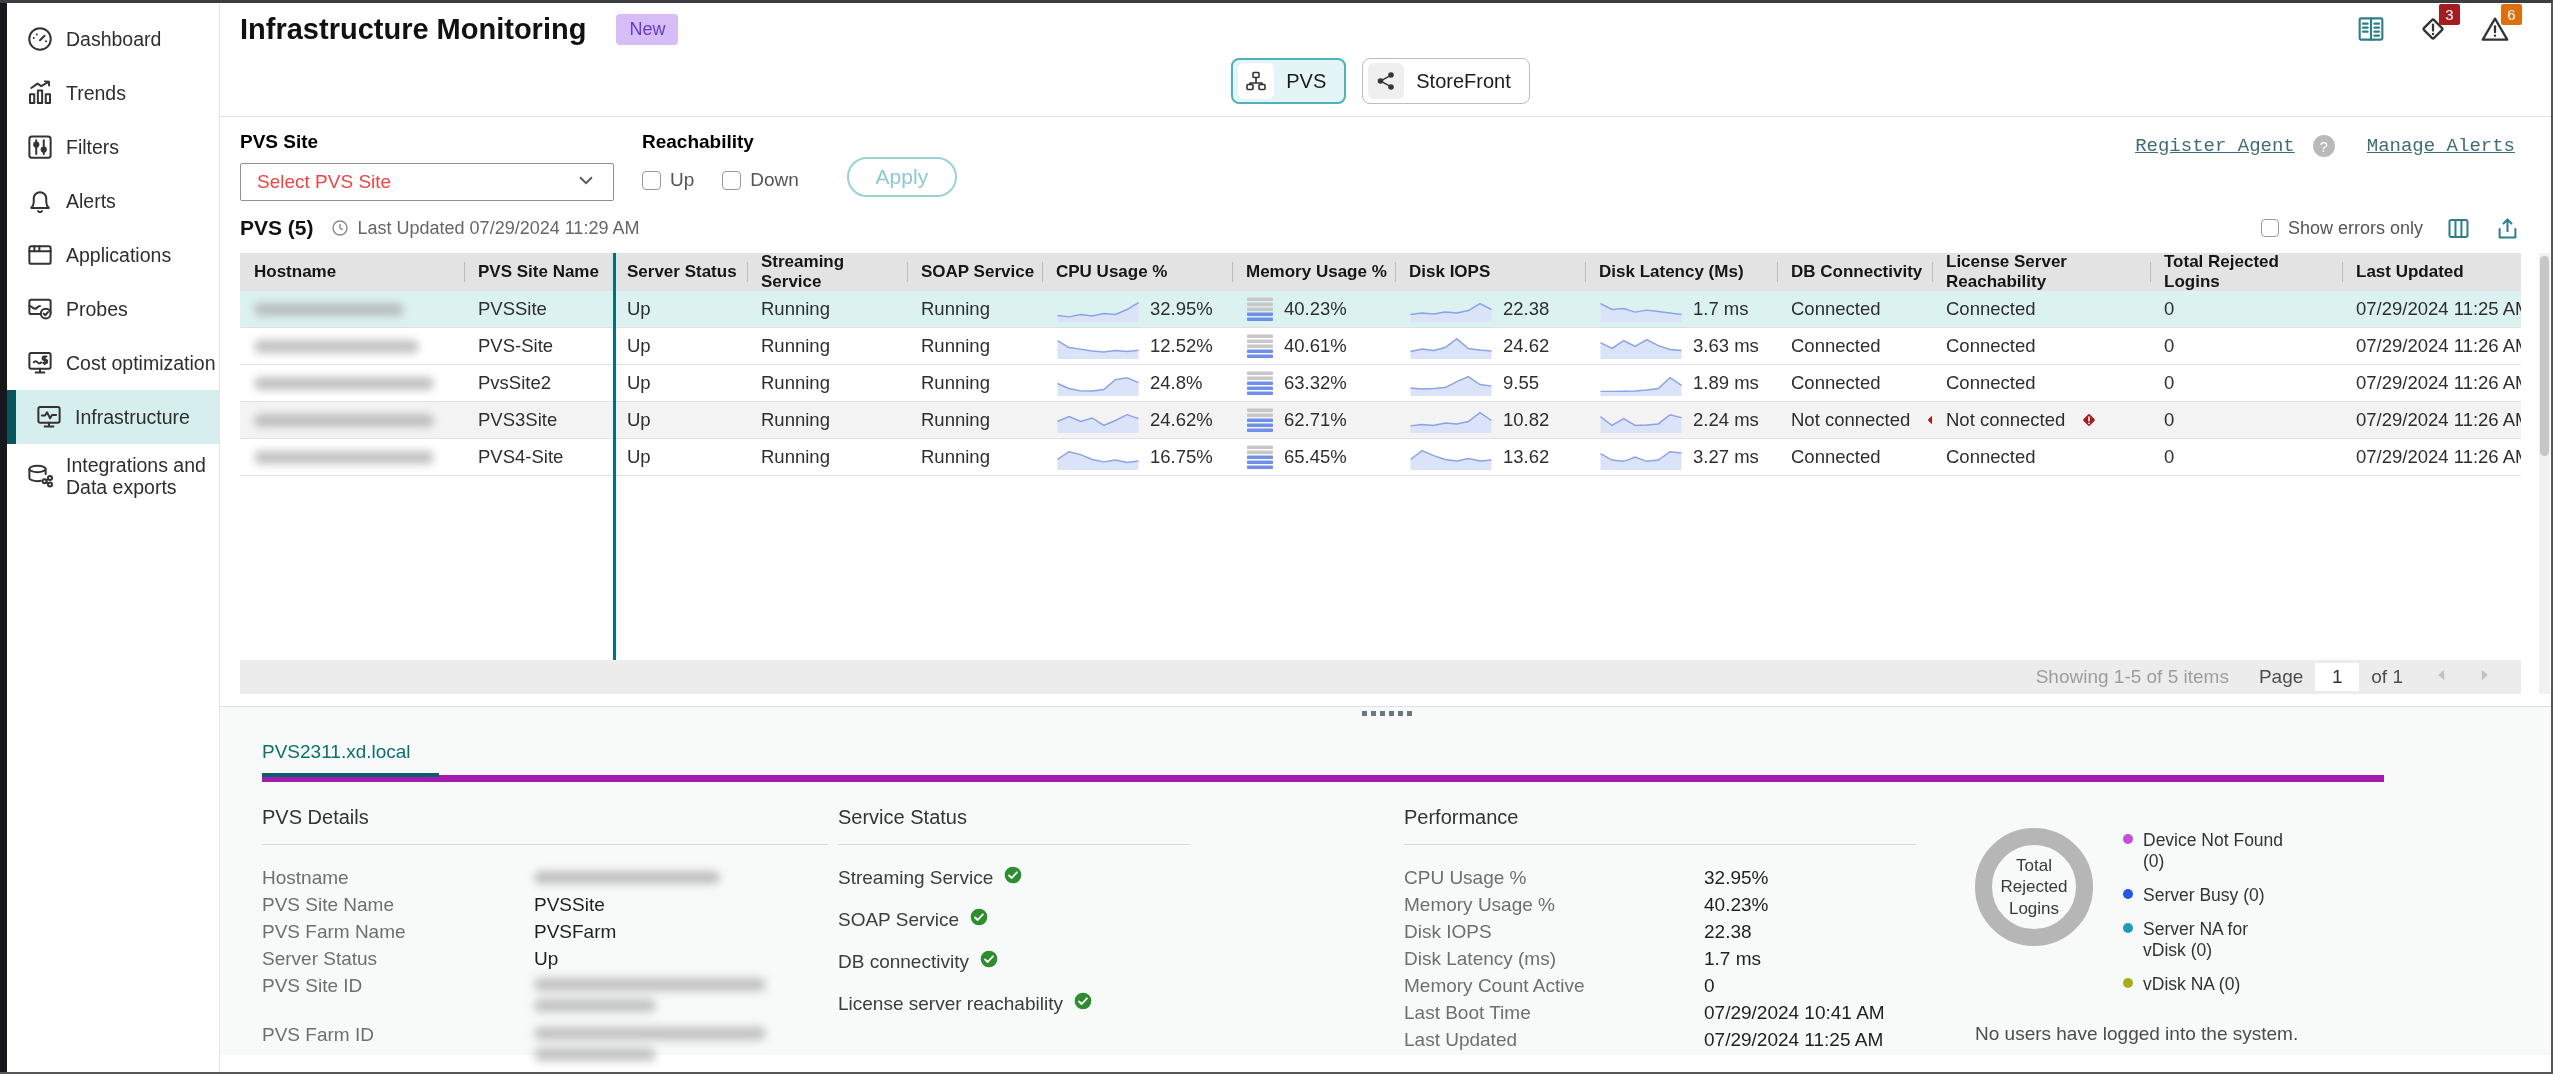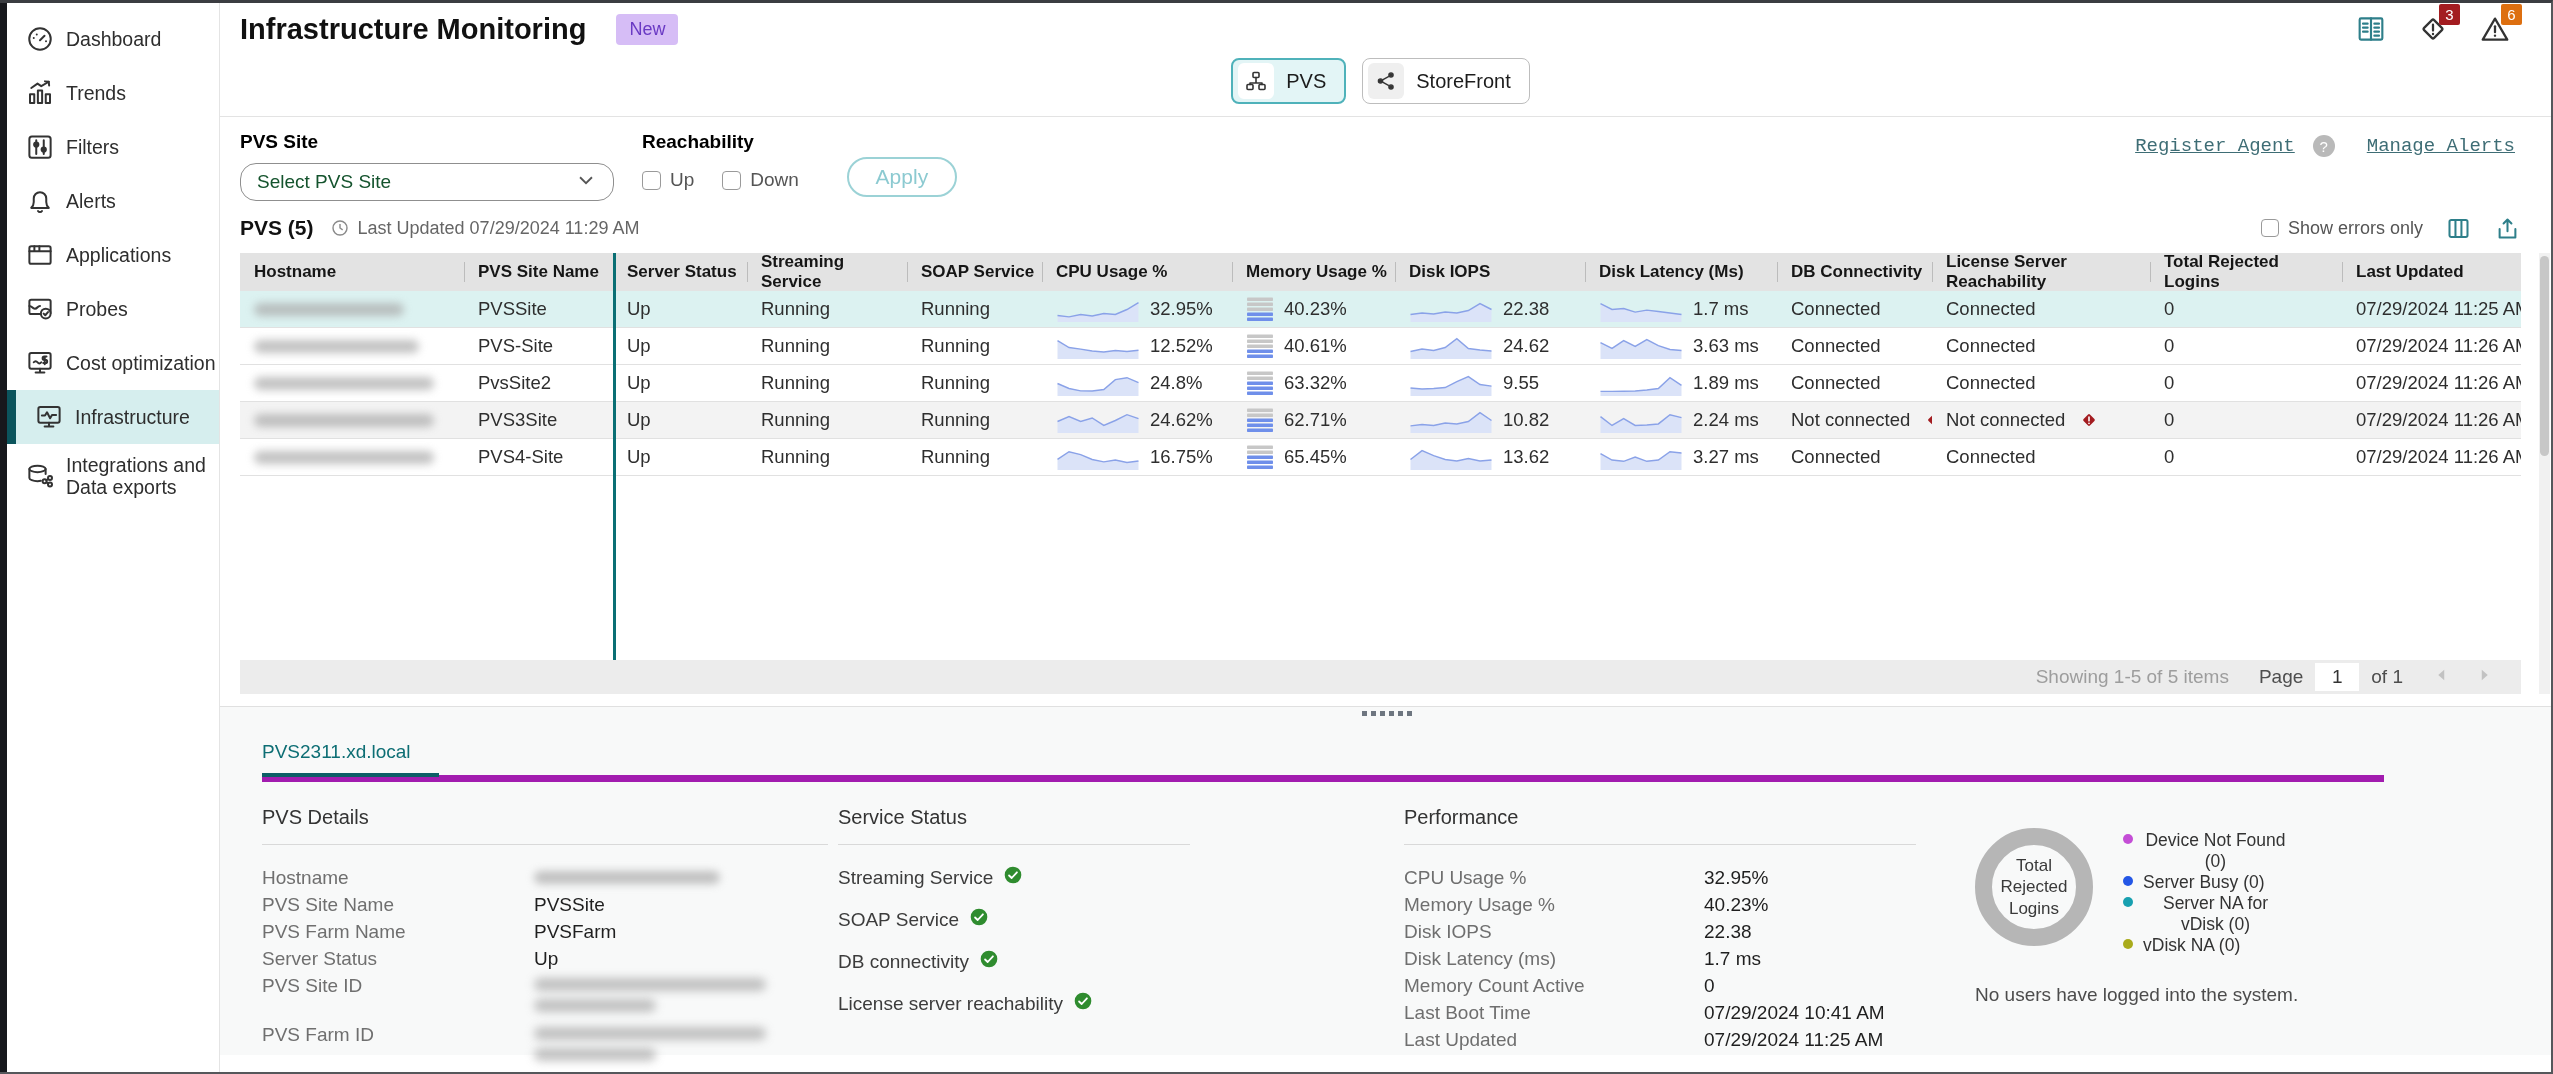--- a/index.html
+++ b/index.html
@@ -35,21 +35,21 @@
   .tabs{display:flex;gap:16px;padding-bottom:12px;justify-content:center;}
   .tab{display:flex;align-items:center;gap:12px;height:46px;padding:0 18px 0 5px;border:1px solid #bdbdbd;border-radius:8px;background:#fff;font-size:20px;color:#1c1c1c;cursor:pointer;}
   .tab.active{border:2px solid #4fb2ba;background:#e3f5f6;}
   .tab-icon-box{width:36px;height:36px;border-radius:6px;background:#efefef;display:flex;align-items:center;justify-content:center;}
   .tab.active .tab-icon-box{background:#fff;}
   .tab-icon-box svg{width:24px;height:24px;}
   
   .filter-row{display:flex;margin-top:14px;position:relative;}
   .f-label{font-size:19px;font-weight:700;color:#000;}
   .f-col1{width:402px;}
-  .select{margin-top:10px;width:374px;height:38px;border:1.5px solid #8f8f8f;border-radius:16px;display:flex;align-items:center;justify-content:space-between;padding:0 16px;font-size:19px;color:#14532d;cursor:pointer;background:#fff;}
+  .select{margin-top:10px;width:374px;height:38px;border:1.5px solid #8f8f8f;border-radius:2px;display:flex;align-items:center;justify-content:space-between;padding:0 16px;font-size:19px;color:#ef4444;cursor:pointer;background:#fff;}
   .select svg{width:22px;height:22px;}
   .checks{display:flex;gap:28px;margin-top:16px;}
   .check{display:flex;align-items:center;gap:9px;font-size:19px;color:#555;cursor:pointer;}
   .box{width:19px;height:19px;border:1.5px solid #9a9a9a;border-radius:4px;background:#fff;flex-shrink:0;}
   .apply-btn{margin-left:48px;margin-top:26px;height:40px;min-width:110px;border-radius:21px;border:2px solid #9bd2d6;color:#8ccad1;background:#fff;font-size:21px;display:flex;align-items:center;justify-content:center;cursor:pointer;}
   .head-links{position:absolute;right:6px;top:4px;display:flex;gap:18px;align-items:center;font-size:19px;}
   .link{color:#3e6d75;text-decoration:underline;cursor:pointer;font-family:Liberation Mono, monospace;}
   .help-dot{width:22px;height:22px;border-radius:50%;background:#b9b9b9;color:#fff;font-size:15px;display:flex;align-items:center;justify-content:center;margin-right:14px;}
   
   .table-toolbar{display:flex;align-items:center;margin-top:10px;height:34px;}
@@ -101,21 +101,21 @@
   .flabel{width:272px;color:#6f6f6f;flex-shrink:0;}
   .fval{color:#1f1f1f;}
   .sec-perf .flabel{width:300px;}
   .red2{display:flex;flex-direction:column;gap:8px;padding:5px 0 9px;}
   .red2 .redacted{filter:blur(5px);}
   .sv{display:flex;align-items:center;gap:10px;font-size:19px;color:#3c3c3c;margin-bottom:17px;}
   .sv svg{width:20px;height:20px;}
   .donut-wrap{display:flex;gap:30px;}
   .donut{width:118px;height:118px;border-radius:50%;border:17px solid #b6b6b6;display:flex;align-items:center;justify-content:center;}
   .donut span{font-size:17px;color:#3a3a3a;text-align:center;width:82px;line-height:1.25;}
-  .legend{display:flex;flex-direction:column;margin-top:2px;text-align:center;}
+  .legend{display:flex;flex-direction:column;gap:13px;margin-top:2px;}
   .leg{display:flex;gap:10px;font-size:17.5px;color:#333;max-width:165px;line-height:1.2;}
   .dot{width:10px;height:10px;border-radius:50%;margin-top:4px;flex-shrink:0;}
   .note{margin-top:28px;font-size:19px;color:#4c4c4c;}
 </style>
 </head>
 <body>
 
 <div class="app">
   <div class="left-strip"></div>
 

